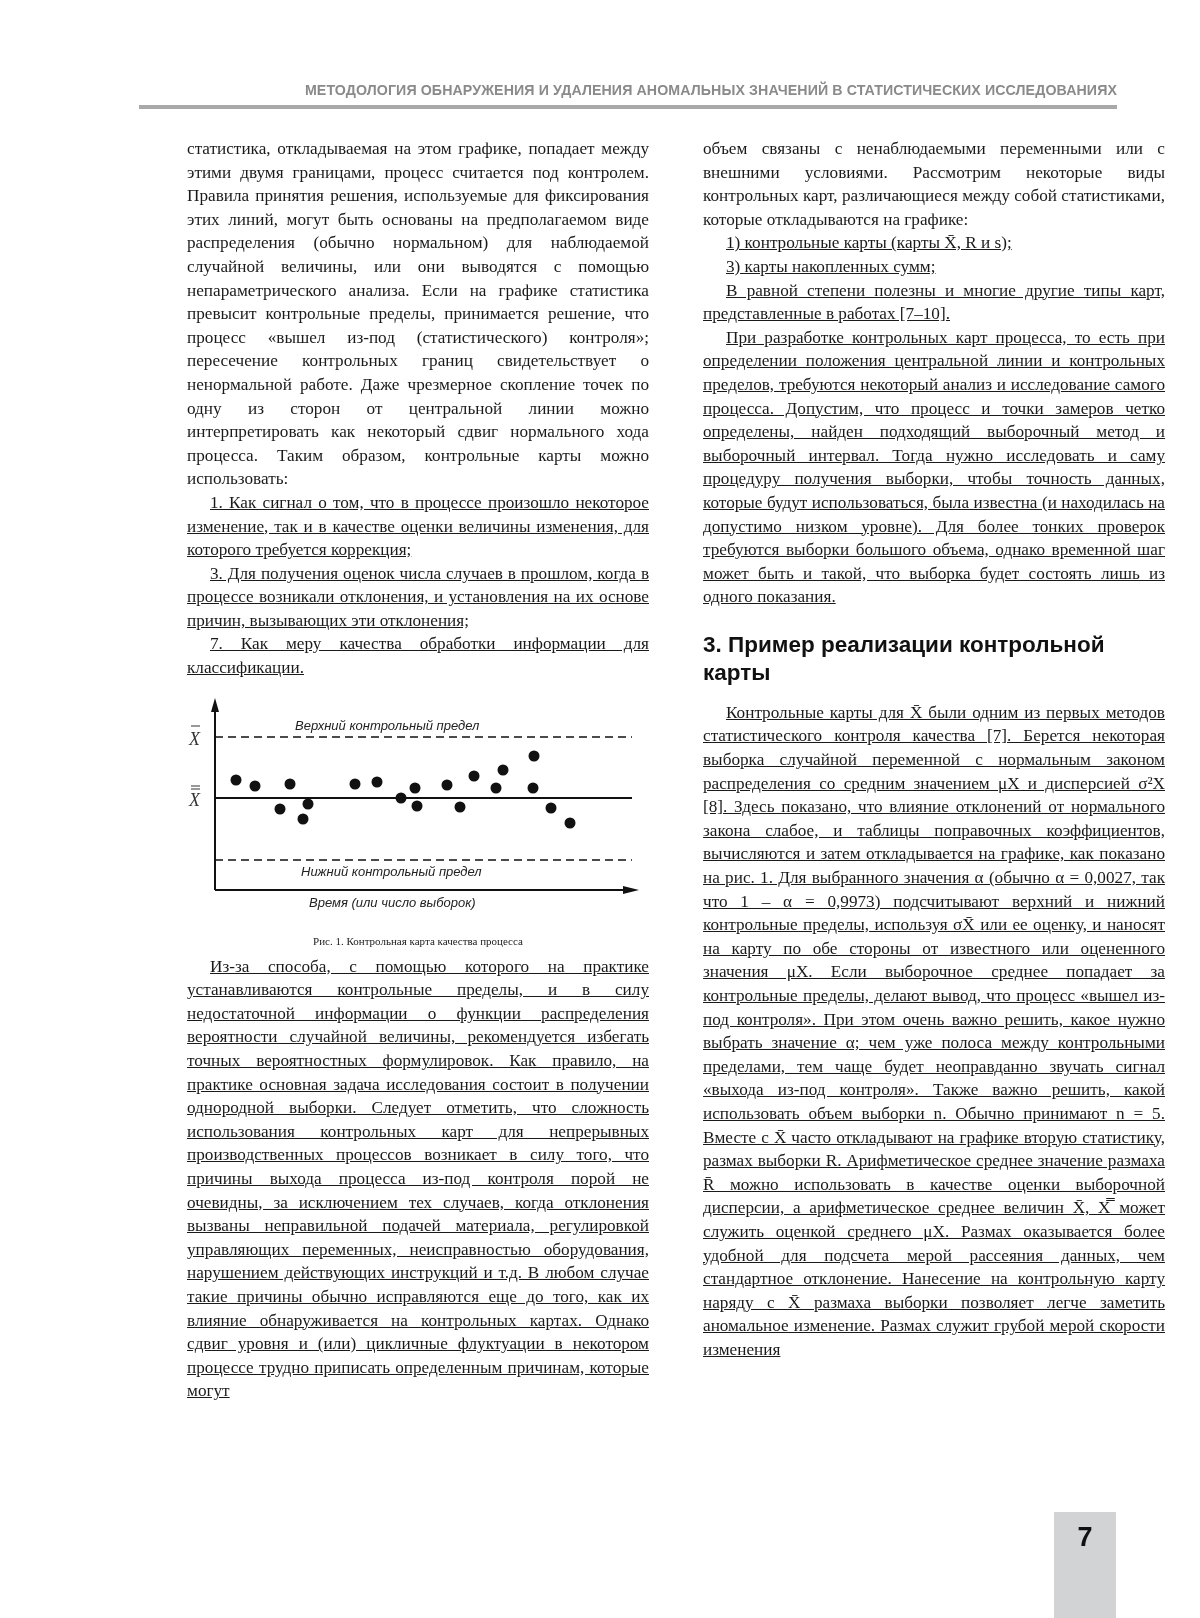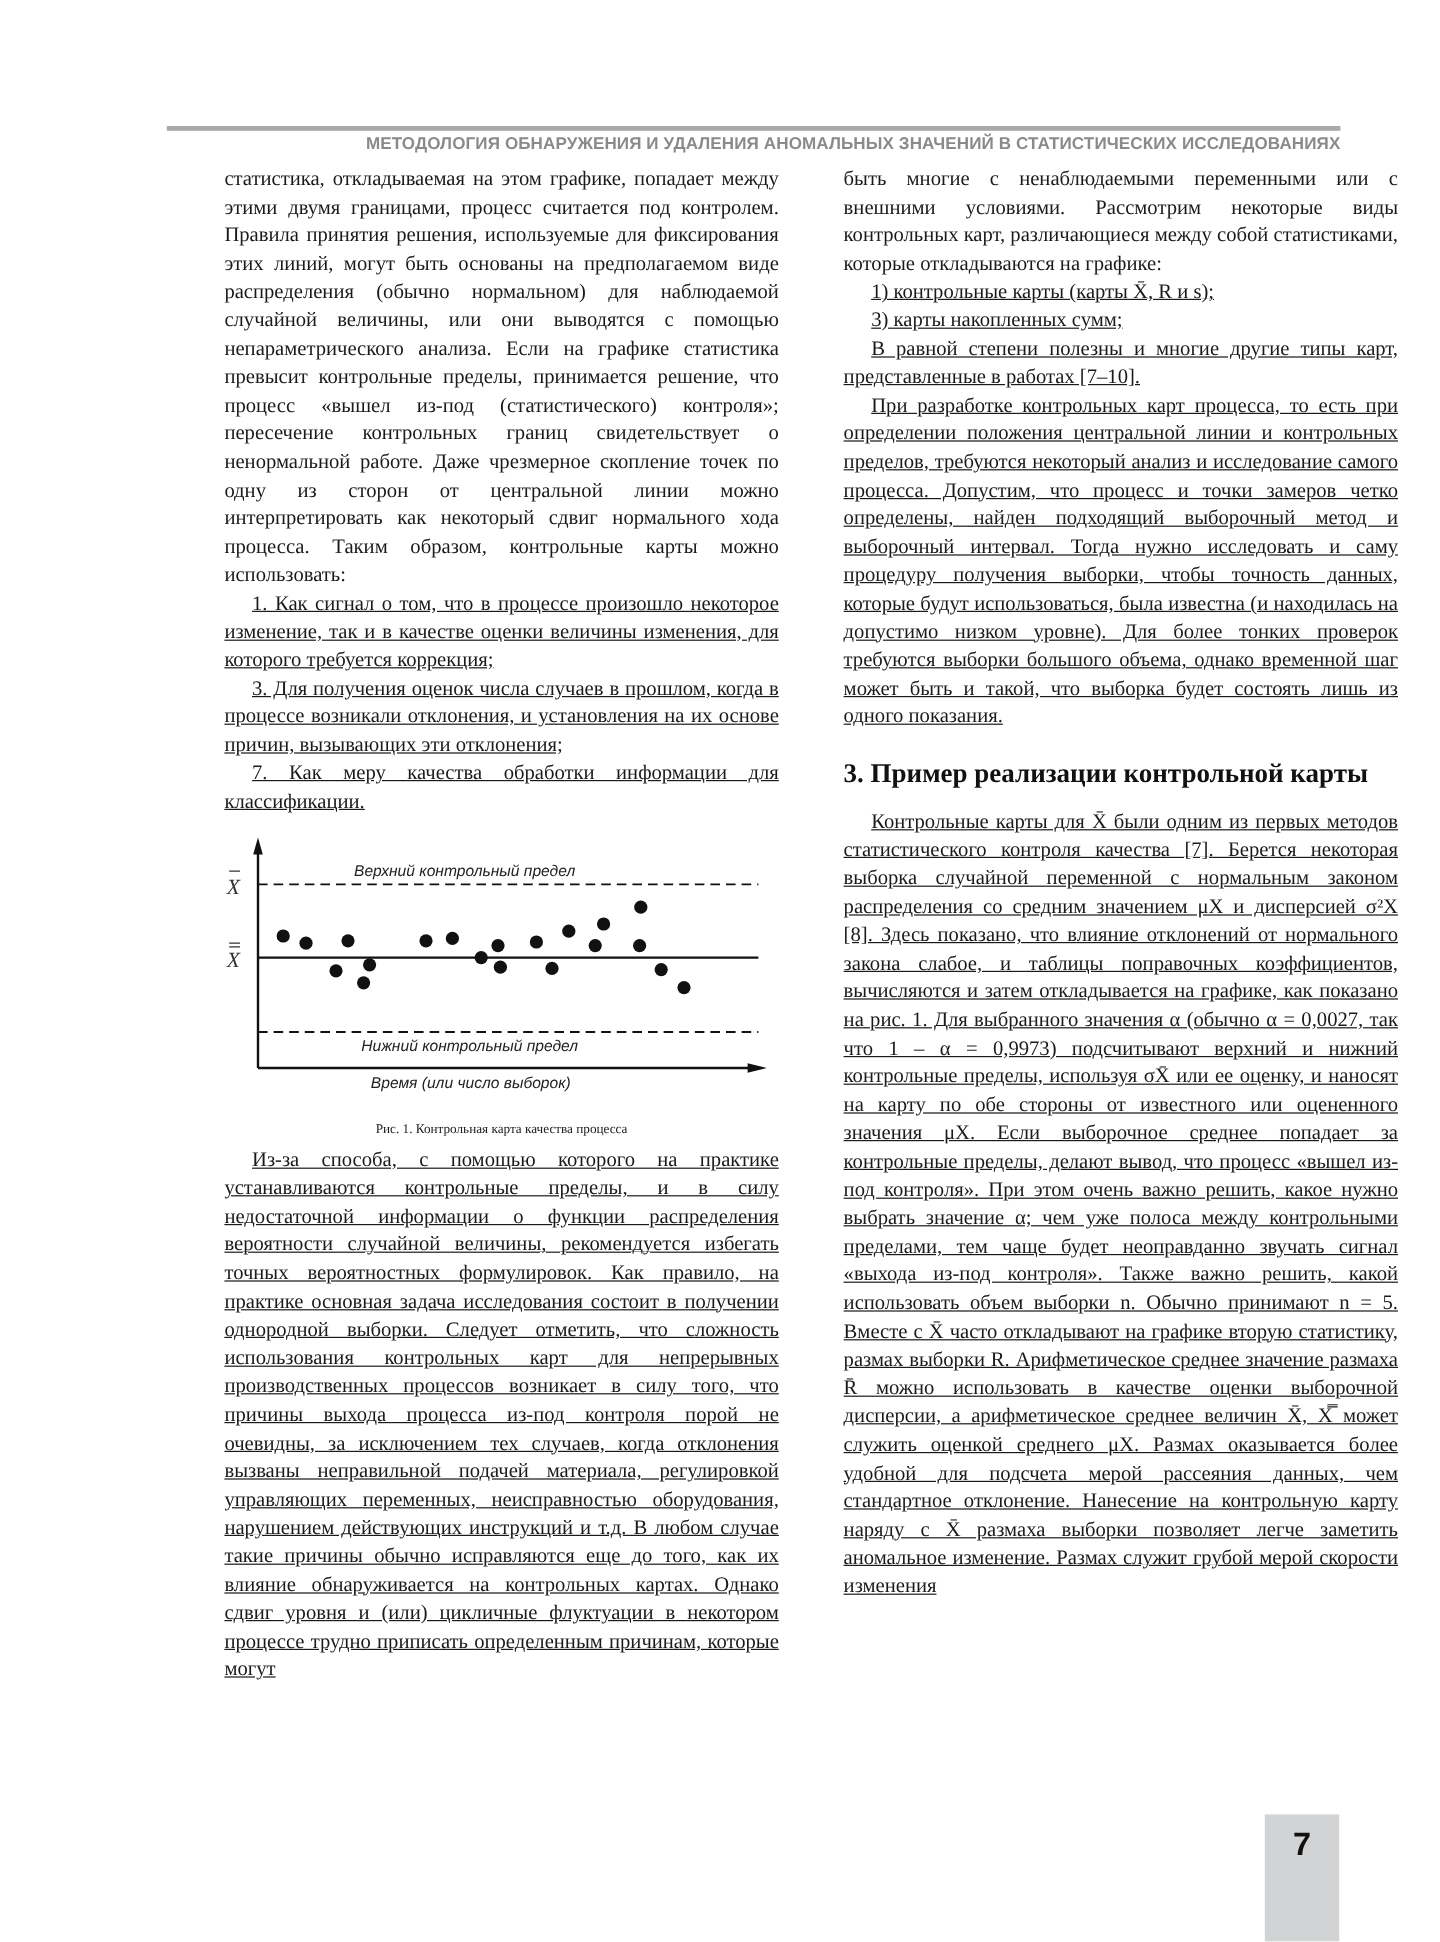--- a/index.html
+++ b/index.html
@@ -1,30 +1,30 @@
 <!DOCTYPE html>
 <html><head>
 <meta charset="utf-8">
 <style>
   html, body { margin:0; padding:0; background:#ffffff; }
   body { width:1200px; height:1618px; position:relative; overflow:hidden;
          font-family:"Liberation Serif", "DejaVu Serif", serif; color:#1a1a1a; }
   .running-header { position:absolute; left:0; top:82px; width:1117px; text-align:right;
          font-family:"Liberation Sans", "DejaVu Sans", sans-serif; font-weight:bold;
-         font-size:14.2px; color:#8a8a8a; letter-spacing:0.1px;margin-top:30px; }
+         font-size:14.2px; color:#8a8a8a; letter-spacing:0.1px; }
   .header-rule { position:absolute; left:139px; top:105px; width:978px; height:4px; background:#a9a9a9; }
   .col { position:absolute; top:137px; width:462px; font-size:17.2px; line-height:23.6px;margin-left:48px; }
   .col.left { left:139px; }
   .col.right { left:655px; }
   .col p { margin:0; text-align:justify; text-align-last:left; }
   .col p.ind { text-indent:23px;text-decoration:underline; }
   .figure { position:relative; width:462px; height:265px; margin:10px 0 0 0; }
   .figure svg { position:absolute; left:0; top:0; }
   .figcap { position:absolute; left:0; width:462px; top:240px; text-align:center; font-size:11px; }
-  .sec-title { font-family:Liberation Serif, serif; font-weight:bold;
+  .sec-title { font-family:Liberation Sans, sans-serif; font-weight:bold;
          font-size:22.5px; line-height:28px; margin:22px 0 14px 0; color:#111; }
   .page-tab { position:absolute; left:1054px; top:1512px; width:62px; height:106px; background:#d2d3d5; }
   .page-num { position:absolute; left:0; top:10px; width:62px; text-align:center;
          font-family:"Liberation Sans", "DejaVu Sans", sans-serif; font-weight:bold; font-size:27px; color:#111; }
 </style>
 </head>
 <body>
 
 <div class="running-header">МЕТОДОЛОГИЯ ОБНАРУЖЕНИЯ И УДАЛЕНИЯ АНОМАЛЬНЫХ ЗНАЧЕНИЙ В СТАТИСТИЧЕСКИХ ИССЛЕДОВАНИЯХ</div>
 <div class="header-rule"></div>
@@ -85,21 +85,21 @@
         <circle cx="383" cy="133" r="5.5"></circle>
       </g>
     </svg>
     <div class="figcap">Рис. 1. Контрольная карта качества процесса</div>
   </div>
 
   <p class="ind">Из-за способа, с помощью которого на практике устанавливаются контрольные пределы, и в силу недостаточной информации о функции распределения вероятности случайной величины, рекомендуется избегать точных вероятностных формулировок. Как правило, на практике основная задача исследования состоит в получении однородной выборки. Следует отметить, что сложность использования контрольных карт для непрерывных производственных процессов возникает в силу того, что причины выхода процесса из-под контроля порой не очевидны, за исключением тех случаев, когда отклонения вызваны неправильной подачей материала, регулировкой управляющих переменных, неисправностью оборудования, нарушением действующих инструкций и т.д. В любом случае такие причины обычно исправляются еще до того, как их влияние обнаруживается на контрольных картах. Однако сдвиг уровня и (или) цикличные флуктуации в некотором процессе трудно приписать определенным причинам, которые могут</p>
 </div>
 
 <div class="col right">
-  <p>быть многие с ненаблюдаемыми переменными или с внешними условиями. Рассмотрим некоторые виды контрольных карт, различающиеся между собой статистиками, которые откладываются на графике:</p>
+  <p>объем связаны с ненаблюдаемыми переменными или с внешними условиями. Рассмотрим некоторые виды контрольных карт, различающиеся между собой статистиками, которые откладываются на графике:</p>
   <p class="ind">1) контрольные карты (карты X̄, R и s);</p>
   <p class="ind">3) карты накопленных сумм;</p>
   <p class="ind">В равной степени полезны и многие другие типы карт, представленные в работах [7–10].</p>
   <p class="ind">При разработке контрольных карт процесса, то есть при определении положения центральной линии и контрольных пределов, требуются некоторый анализ и исследование самого процесса. Допустим, что процесс и точки замеров четко определены, найден подходящий выборочный метод и выборочный интервал. Тогда нужно исследовать и саму процедуру получения выборки, чтобы точность данных, которые будут использоваться, была известна (и находилась на допустимо низком уровне). Для более тонких проверок требуются выборки большого объема, однако временной шаг может быть и такой, что выборка будет состоять лишь из одного показания.</p>
   <div class="sec-title">3. Пример реализации контрольной карты</div>
   <p class="ind">Контрольные карты для X̄ были одним из первых методов статистического контроля качества [7]. Берется некоторая выборка случайной переменной с нормальным законом распределения со средним значением μX и дисперсией σ²X [8]. Здесь показано, что влияние отклонений от нормального закона слабое, и таблицы поправочных коэффициентов, вычисляются и затем откладывается на графике, как показано на рис. 1. Для выбранного значения α (обычно α = 0,0027, так что 1 – α = 0,9973) подсчитывают верхний и нижний контрольные пределы, используя σX̄ или ее оценку, и наносят на карту по обе стороны от известного или оцененного значения μX. Если выборочное среднее попадает за контрольные пределы, делают вывод, что процесс «вышел из-под контроля». При этом очень важно решить, какое нужно выбрать значение α; чем уже полоса между контрольными пределами, тем чаще будет неоправданно звучать сигнал «выхода из-под контроля». Также важно решить, какой использовать объем выборки n. Обычно принимают n = 5. Вместе с X̄ часто откладывают на графике вторую статистику, размах выборки R. Арифметическое среднее значение размаха R̄ можно использовать в качестве оценки выборочной дисперсии, а арифметическое среднее величин X̄, X̿ может служить оценкой среднего μX. Размах оказывается более удобной для подсчета мерой рассеяния данных, чем стандартное отклонение. Нанесение на контрольную карту наряду с X̄ размаха выборки позволяет легче заметить аномальное изменение. Размах служит грубой мерой скорости изменения</p>
 </div>
 
 <div class="page-tab">
   <div class="page-num">7</div>

